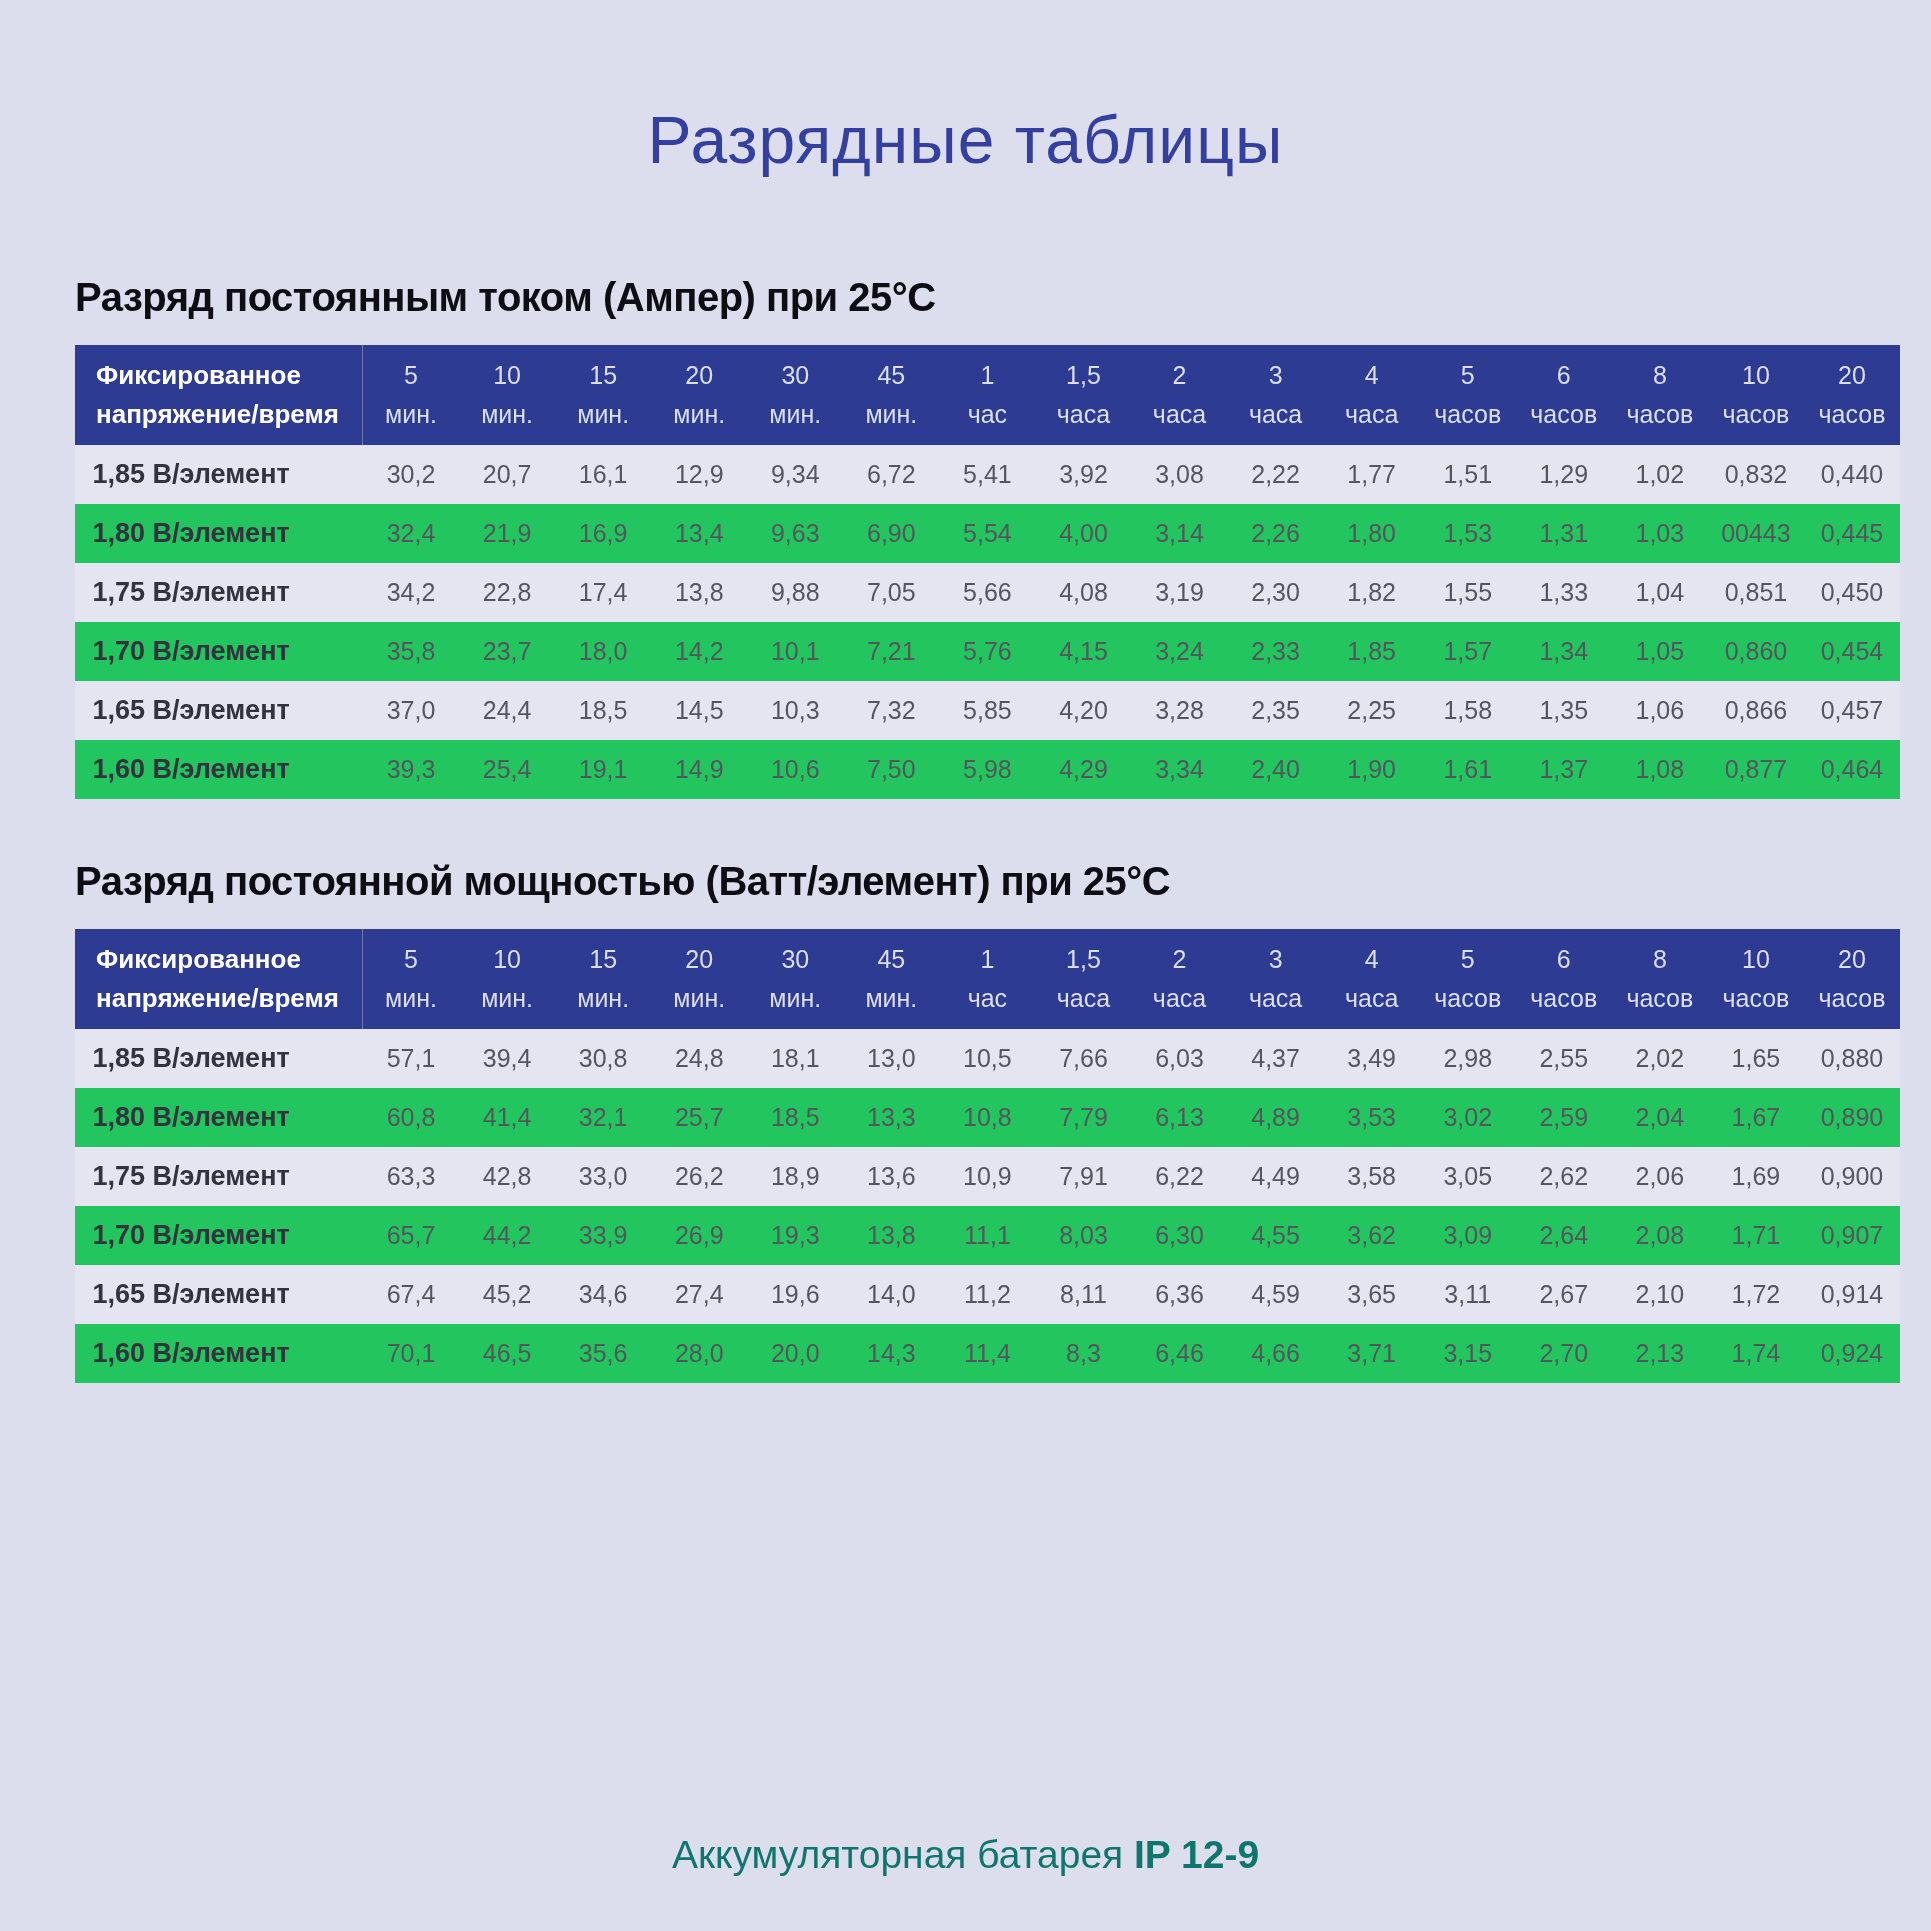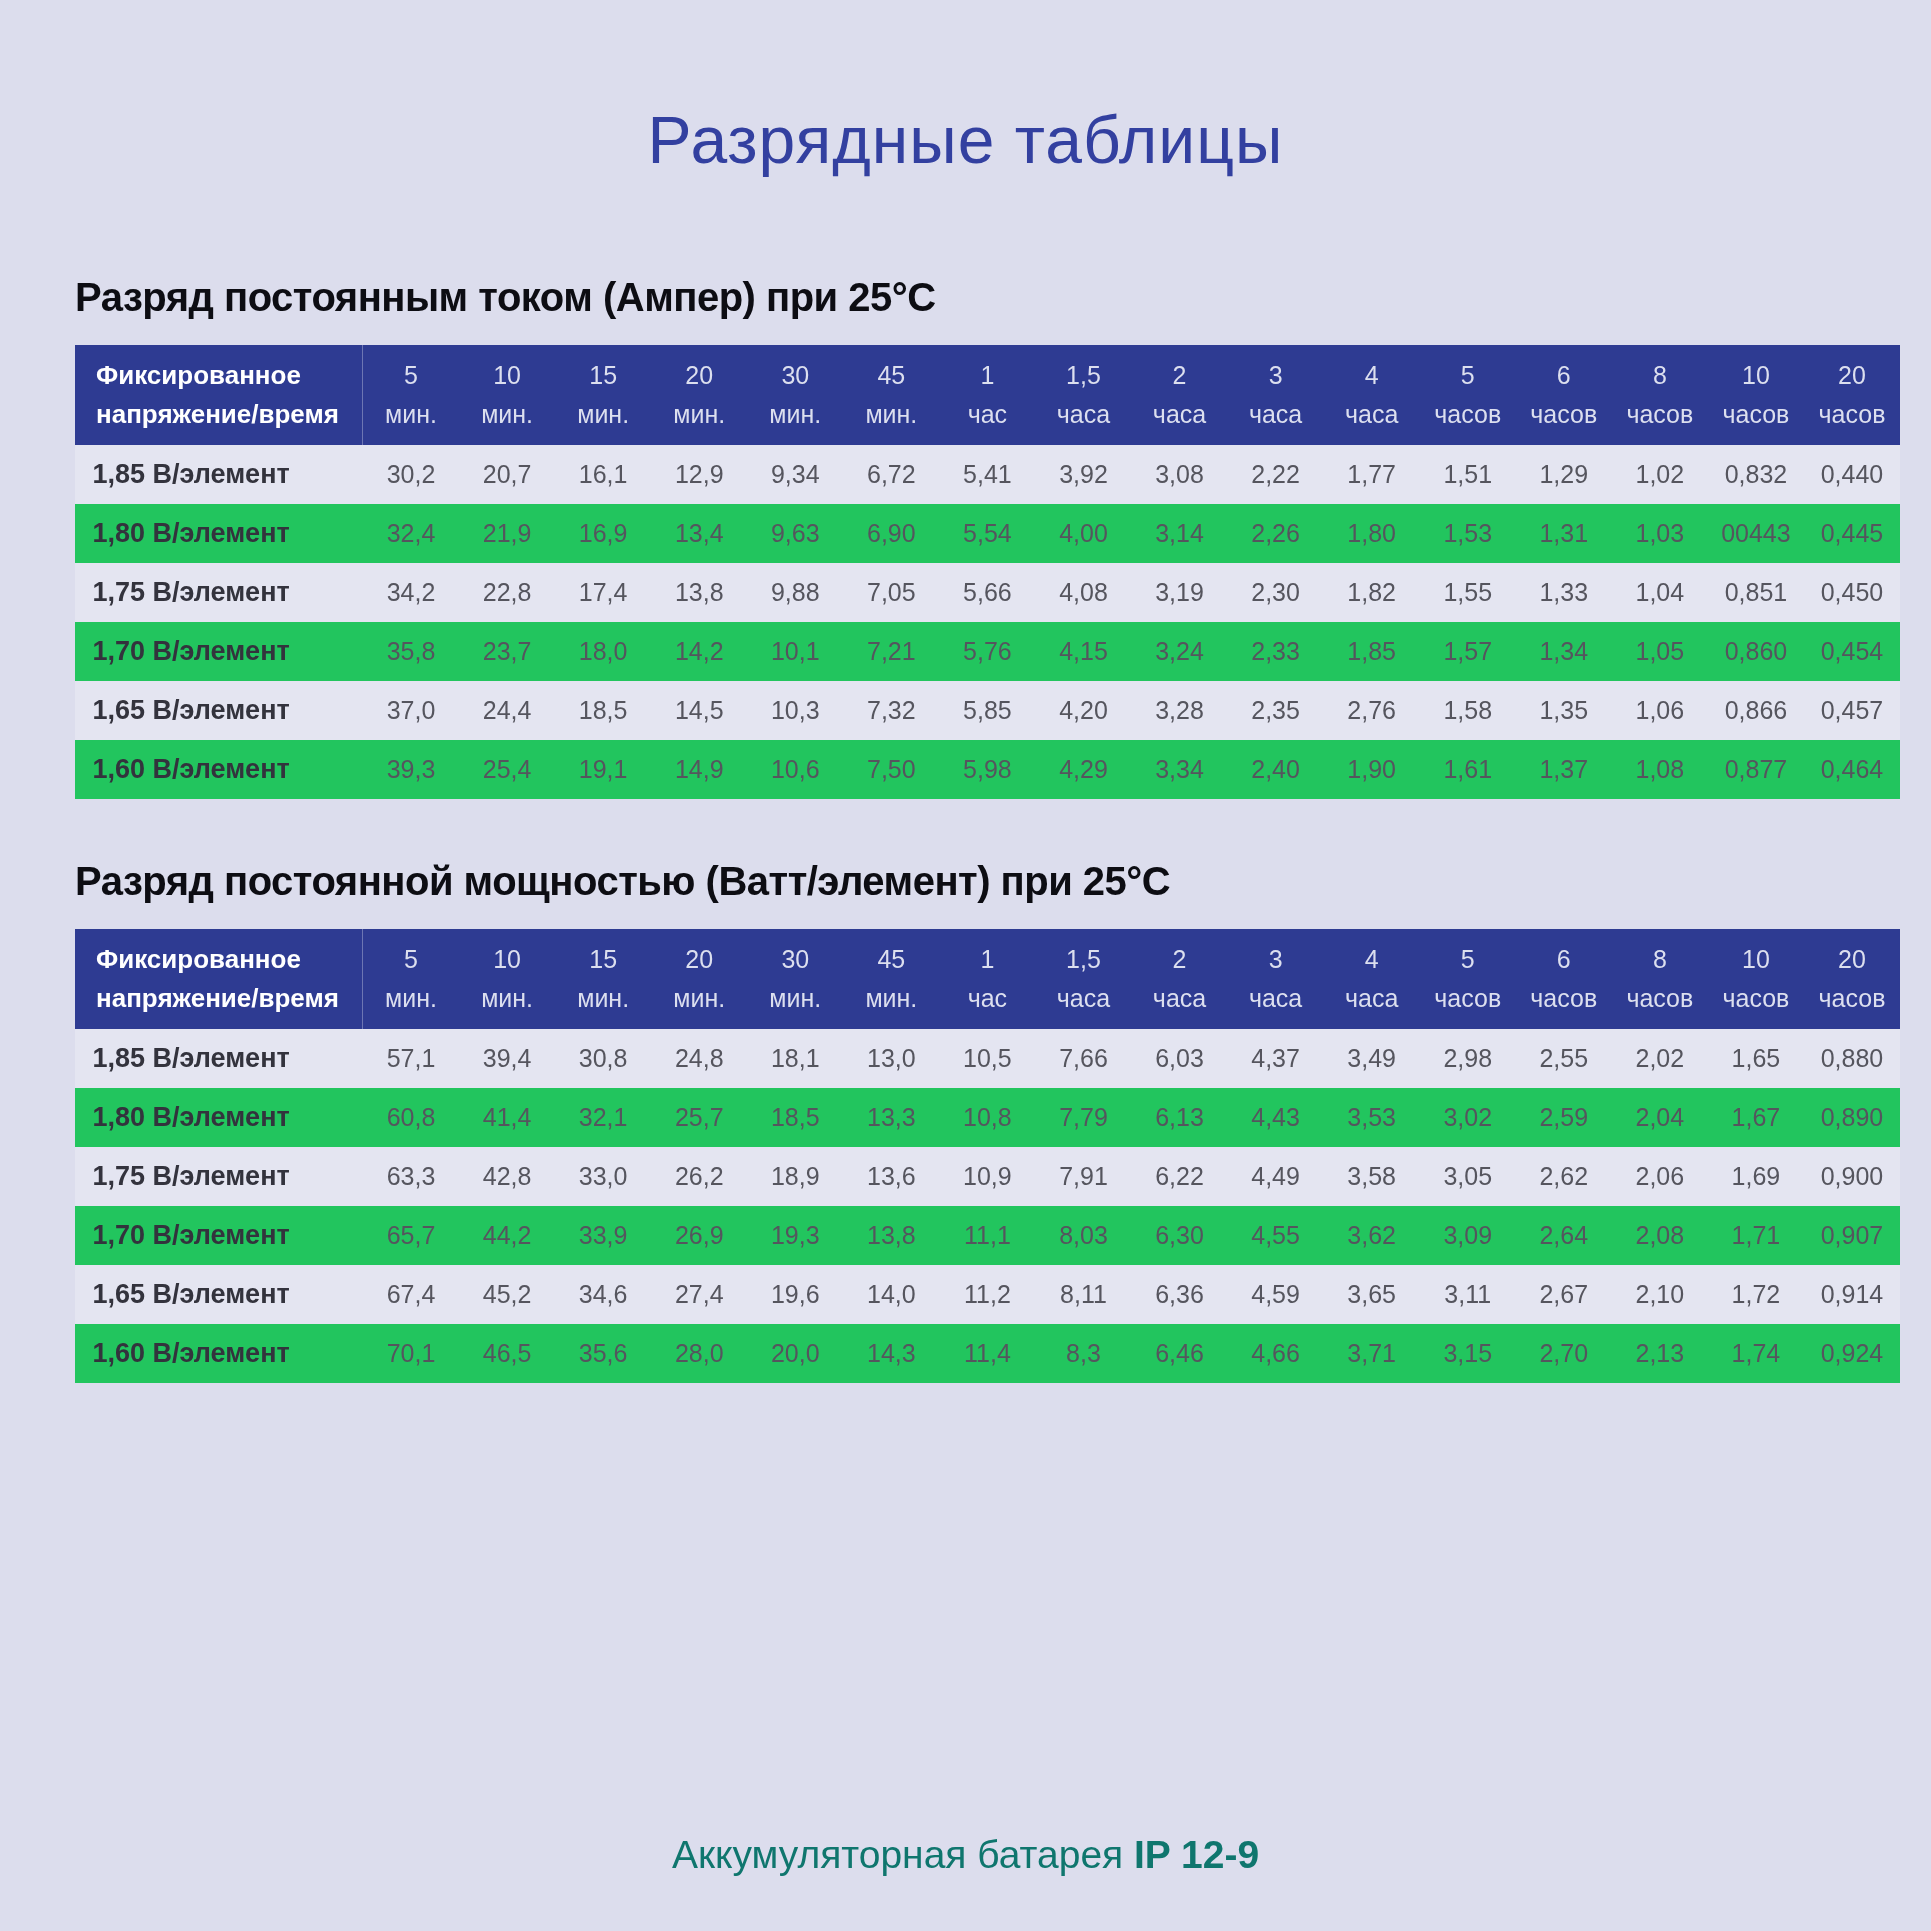--- a/index.html
+++ b/index.html
@@ -237,21 +237,21 @@
         <div class="cell">37,0</div>
         <div class="cell">24,4</div>
         <div class="cell">18,5</div>
         <div class="cell">14,5</div>
         <div class="cell">10,3</div>
         <div class="cell">7,32</div>
         <div class="cell">5,85</div>
         <div class="cell">4,20</div>
         <div class="cell">3,28</div>
         <div class="cell">2,35</div>
-        <div class="cell">2,76</div>
+        <div class="cell">2,25</div>
         <div class="cell">1,58</div>
         <div class="cell">1,35</div>
         <div class="cell">1,06</div>
         <div class="cell">0,866</div>
         <div class="cell">0,457</div>
       </div>
       <div class="grid-row trow alt">
         <div class="rlabel">1,60 В/элемент</div>
         <div class="cell">39,3</div>
         <div class="cell">25,4</div>
@@ -366,21 +366,21 @@
         <div class="rlabel">1,80 В/элемент</div>
         <div class="cell">60,8</div>
         <div class="cell">41,4</div>
         <div class="cell">32,1</div>
         <div class="cell">25,7</div>
         <div class="cell">18,5</div>
         <div class="cell">13,3</div>
         <div class="cell">10,8</div>
         <div class="cell">7,79</div>
         <div class="cell">6,13</div>
-        <div class="cell">4,43</div>
+        <div class="cell">4,89</div>
         <div class="cell">3,53</div>
         <div class="cell">3,02</div>
         <div class="cell">2,59</div>
         <div class="cell">2,04</div>
         <div class="cell">1,67</div>
         <div class="cell">0,890</div>
       </div>
       <div class="grid-row trow">
         <div class="rlabel">1,75 В/элемент</div>
         <div class="cell">63,3</div>

